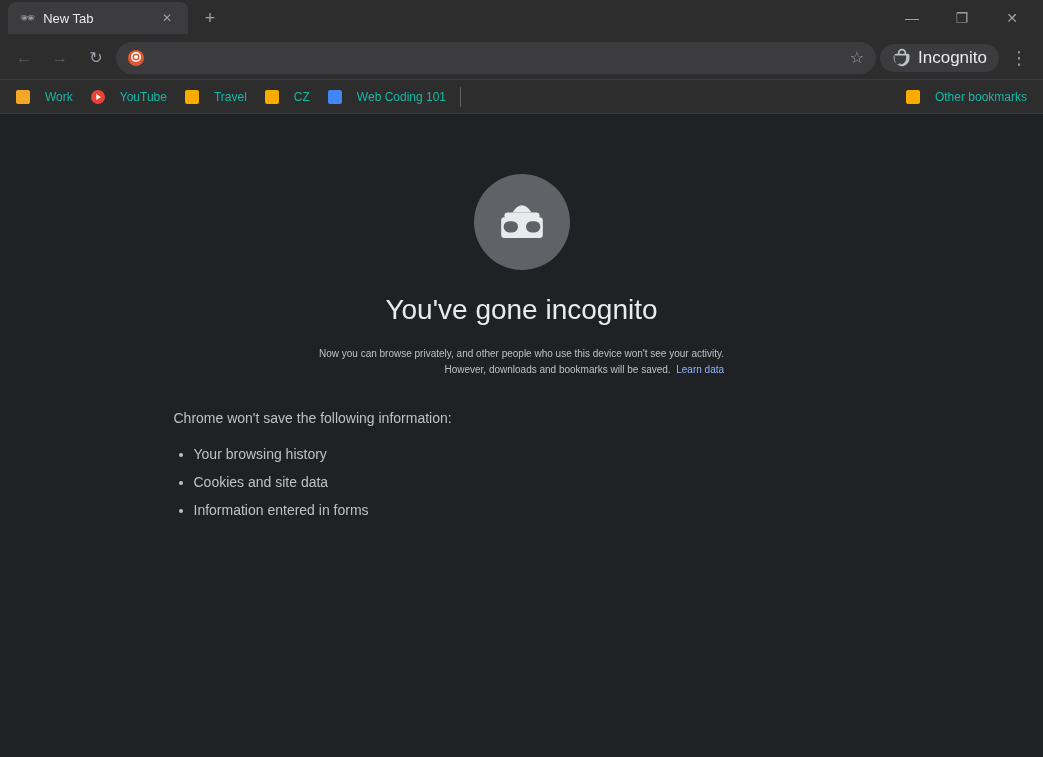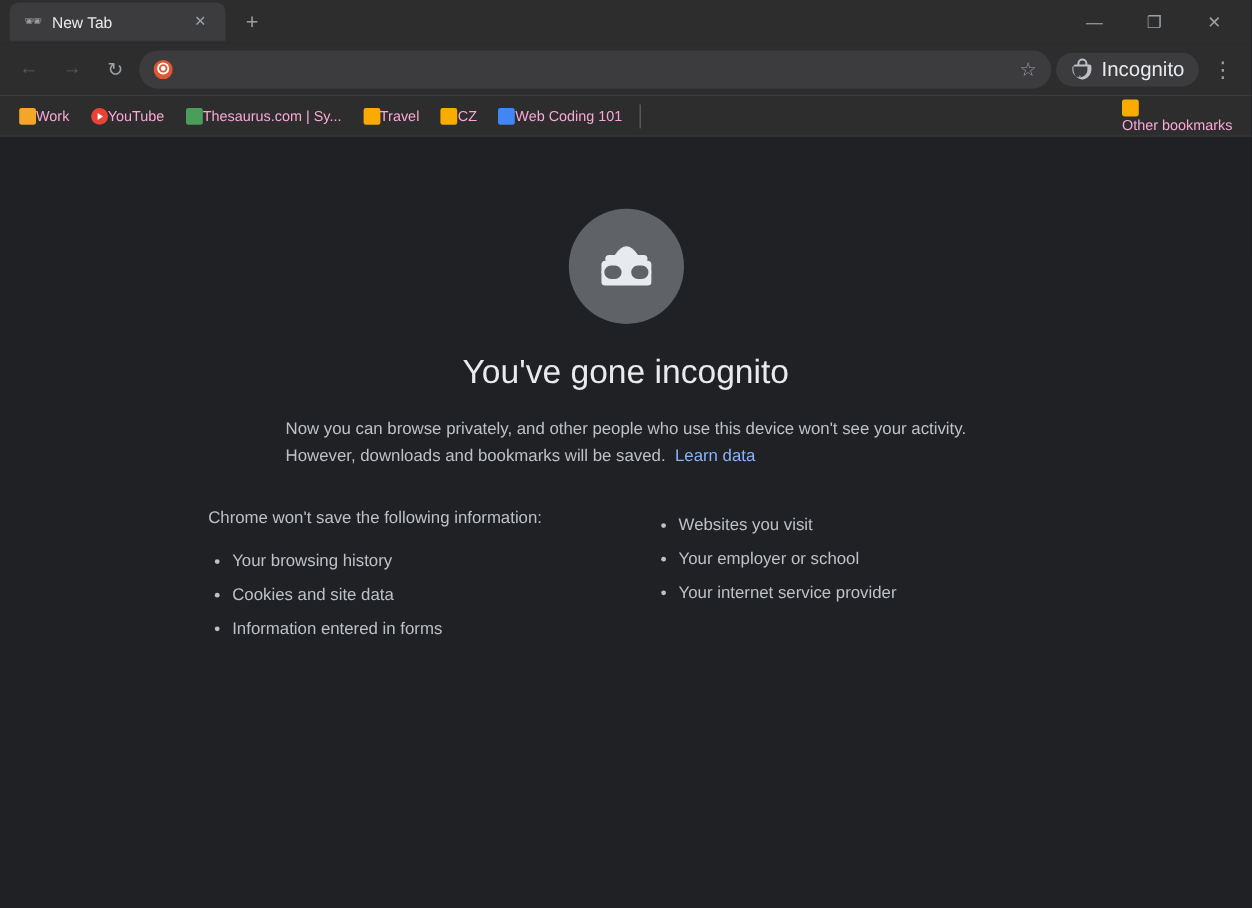--- a/index.html
+++ b/index.html
@@ -148,44 +148,43 @@
       background: #2d2d2e;
       height: 34px;
       display: flex;
       align-items: center;
       padding: 0 8px;
       gap: 2px;
       border-bottom: 1px solid #3c3c3e;
     }
     .bookmark-item {
       display: flex;
-      align-items: flex-start;
-      gap: 0;
+      align-items: flex-end;
+      gap: 15px;
       padding: 4px 8px;
       border-radius: 4px;
       cursor: pointer;
       font-size: 12px;
-      color: #f9a8d4;
+      color: #14b8a6;
       white-space: nowrap;
     }
     .bookmark-favicon {
       width: 14px;
       height: 14px;
       border-radius: 2px;
       flex-shrink: 0;
     }
     .bookmark-separator {
       width: 1px;
       height: 20px;
       background: #5f6368;
       margin: 0 4px;
     }
     .bookmarks-right {
       margin-left: auto;
-      flex-direction: column;
     }
 
     
     .main-content {
       background: #202124;
       flex: 1;
       display: flex;
       flex-direction: column;
       align-items: center;
       padding: 60px 20px 40px;
@@ -210,24 +209,24 @@
 
     .incognito-title {
       font-size: 28px;
       font-weight: 400;
       color: #e8eaed;
       margin-bottom: 20px;
       text-align: left;
     }
 
     .incognito-desc {
-      font-size: 14px;
+      font-size: 10px;
       color: #bdc1c6;
       max-width: 720px;
-      text-align: left;
+      text-align: right;
       line-height: 1.6;
       margin-bottom: 32px;
     }
     .learn-more-link {
       color: #8ab4f8;
       cursor: pointer;
       text-decoration: none;
     }
 
     .info-columns {
@@ -315,24 +314,20 @@
   </div>
   <div class="bookmark-item">
     <div class="bookmark-favicon fav-red">
       <svg width="10" height="10" viewBox="0 0 24 24" fill="white">
           <path d="M8 5v14l11-7z"></path>
         </svg>
     </div>
     <span>YouTube</span>
   </div>
   <div class="bookmark-item">
-    <div class="bookmark-favicon fav-green" style="background:#4a9d5b;border-radius:2px;"></div>
-    <span>Thesaurus.com | Sy...</span>
-  </div>
-  <div class="bookmark-item">
     <div class="bookmark-favicon fav-yellow"></div>
     <span>Travel</span>
   </div>
   <div class="bookmark-item">
     <div class="bookmark-favicon fav-yellow2"></div>
     <span>CZ</span>
   </div>
   <div class="bookmark-item">
     <div class="bookmark-favicon fav-blue"></div>
     <span>Web Coding 101</span>
@@ -376,20 +371,15 @@
   <div class="info-columns">
     <div class="info-col">
       <p class="info-col-title">Chrome won't save the following information:</p>
       <ul>
         <li>Your browsing history</li>
         <li>Cookies and site data</li>
         <li>Information entered in forms</li>
       </ul>
     </div>
     <div class="info-col">
-      <ul>
-        <li>Websites you visit</li>
-        <li>Your employer or school</li>
-        <li>Your internet service provider</li>
-      </ul>
     </div>
   </div>
 </div>
 
 </body></html>

